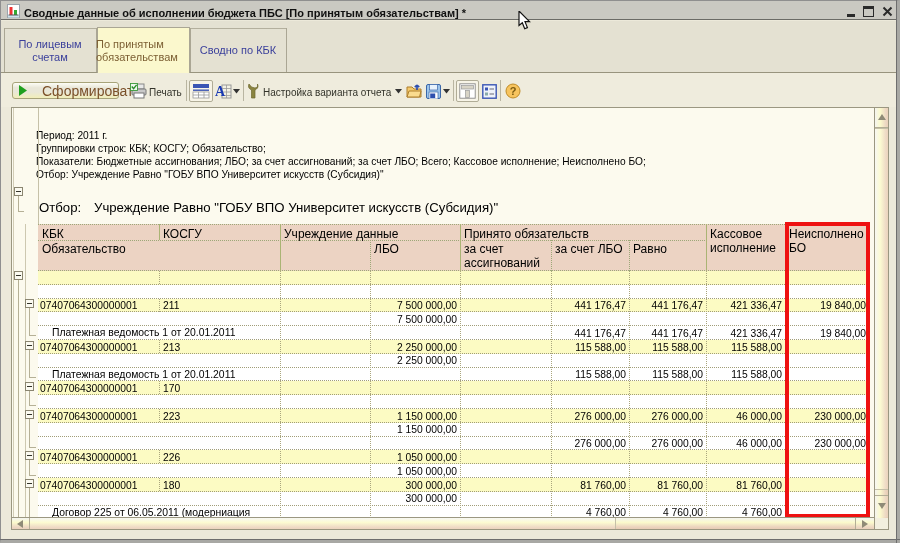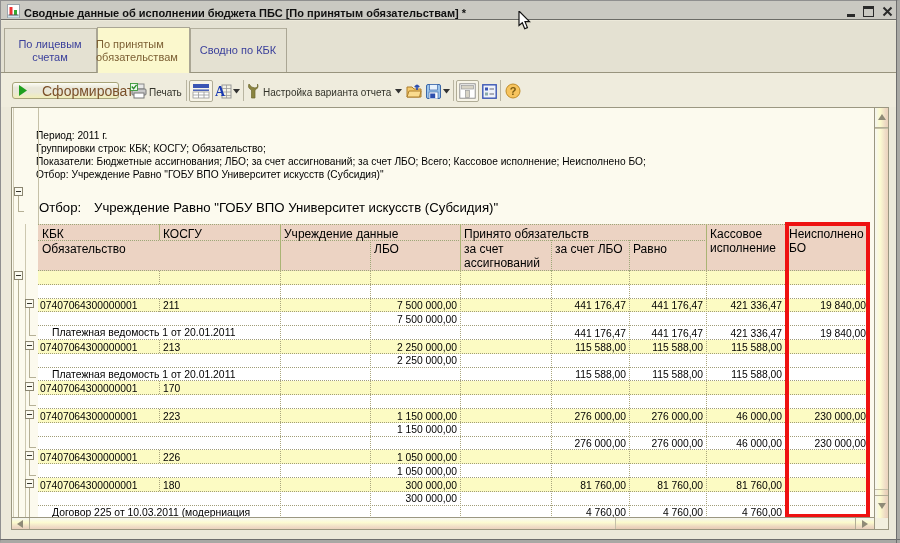--- a/index.html
+++ b/index.html
@@ -241,21 +241,21 @@
 <div class="tx" style="left:163px;top:450.9px">226</div>
 <div class="tx nm" style="left:370px;top:450.9px;width:87px">1 050 000,00</div>
 <div class="tx nm" style="left:370px;top:464.7px;width:87px">1 050 000,00</div>
 <div class="tx" style="left:40px;top:478.5px">07407064300000001</div>
 <div class="tx" style="left:163px;top:478.5px">180</div>
 <div class="tx nm" style="left:370px;top:478.5px;width:87px">300 000,00</div>
 <div class="tx nm" style="left:551px;top:478.5px;width:75px">81 760,00</div>
 <div class="tx nm" style="left:629px;top:478.5px;width:74px">81 760,00</div>
 <div class="tx nm" style="left:706px;top:478.5px;width:76px">81 760,00</div>
 <div class="tx nm" style="left:370px;top:492.3px;width:87px">300 000,00</div>
-<div class="tx" style="left:52px;top:505.6px;font-size:10.4px">Договор 225 от 10.03.2011 (модерниация</div>
+<div class="tx" style="left:52px;top:505.6px;font-size:10.4px">Договор 225 от 06.05.2011 (модерниация</div>
 <div class="tx nm" style="left:551px;top:506.1px;width:75px">4 760,00</div>
 <div class="tx nm" style="left:629px;top:506.1px;width:74px">4 760,00</div>
 <div class="tx nm" style="left:706px;top:506.1px;width:76px">4 760,00</div>
 <div class="ab" style="left:785px;top:222px;width:85px;height:296px;border:4px solid #ee1111"></div>
 <div class="ab" style="left:874px;top:107px;width:15px;height:423px;border:1px solid #9b9781;background:linear-gradient(90deg,#f4f4ee,#fbfacc 40%,#ecd5bf 80%,#e7ccb4)"></div>
 <div class="ab" style="left:875px;top:108px;width:13px;height:20px;background:linear-gradient(90deg,#f4f4f0,#fbfacc 40%,#edd8c3 82%,#e9d1ba);border-bottom:1px solid #b3ae96"></div>
 <svg class="ab" style="left:878px;top:114px" width="8" height="6" viewBox="0 0 8 6">
       <path d="M4 0 L8 6 H0 Z" fill="#8f8b77"></path>
     </svg>
 <div class="ab" style="left:875px;top:495px;width:13px;height:22px;background:linear-gradient(90deg,#f4f4f0,#fbfacc 40%,#edd8c3 82%,#e9d1ba);border-top:1px solid #b3ae96"></div>

